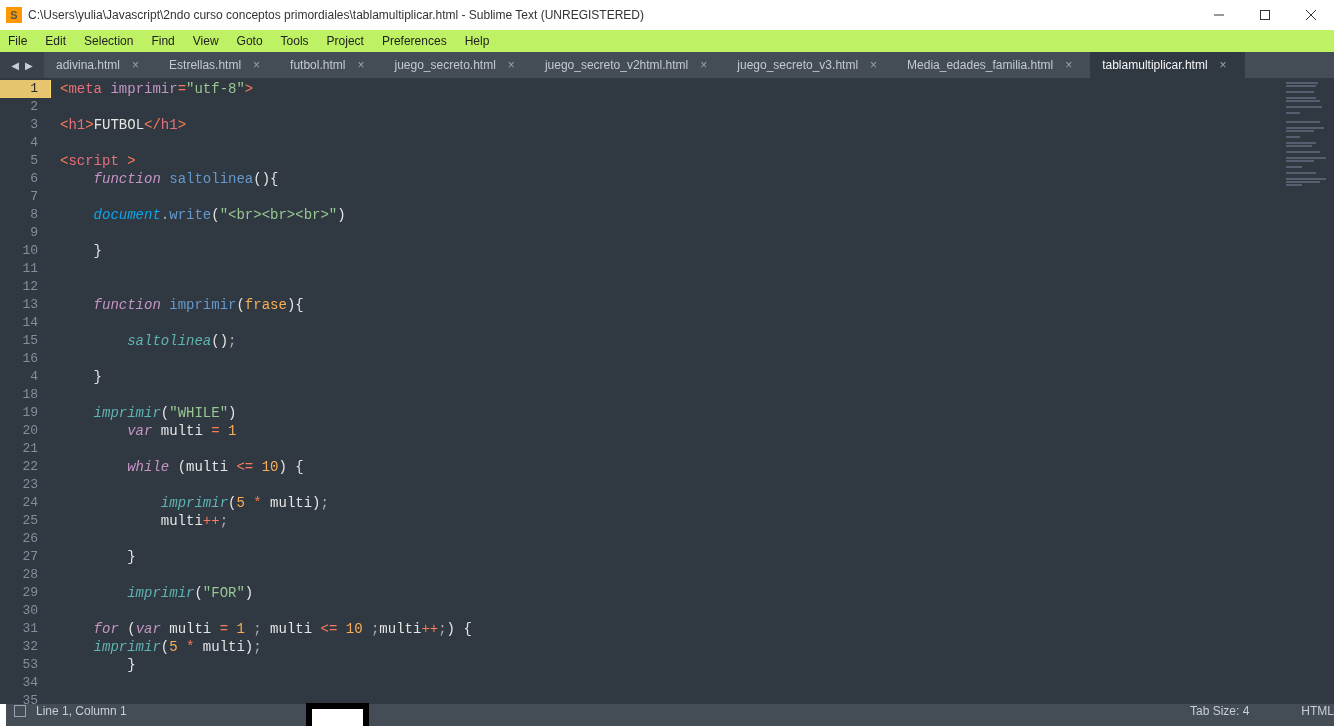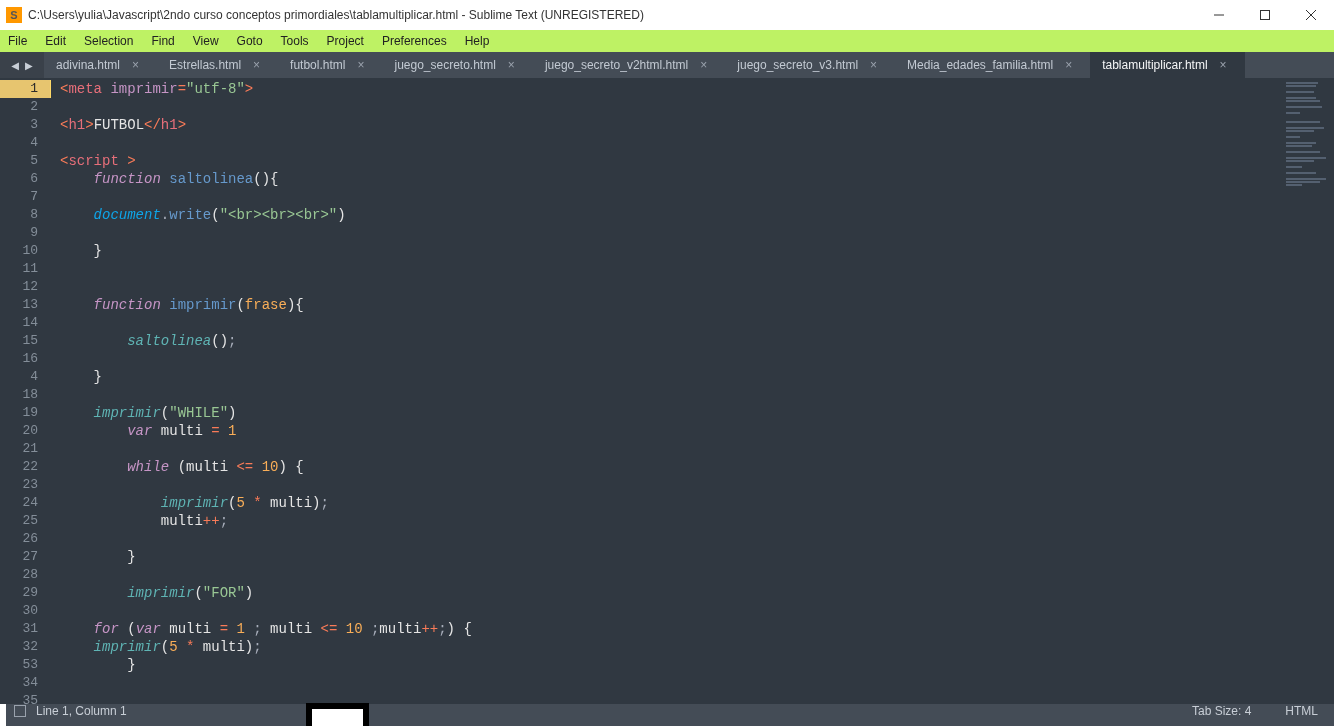--- a/index.html
+++ b/index.html
@@ -183,22 +183,21 @@
     top: -1px;
     background: #ffffff;
     color: #333;
     border: 6px solid #000000;
     padding: 17px 10px;
     font-size: 12px;
   }
   .statusbar .sb-right {
     margin-left: auto;
     display: flex;
-    gap: 34px;
-    padding-right: 16px;
+    gap: 52px;
   }
 </style>
 </head>
 <body>
 
 <div class="titlebar">
   <div class="logo">S</div>
   <div class="title">C:\Users\yulia\Javascript\2ndo curso conceptos primordiales\tablamultiplicar.html - Sublime Text (UNREGISTERED)</div>
   <div class="win-controls">
     <div class="win-btn">

